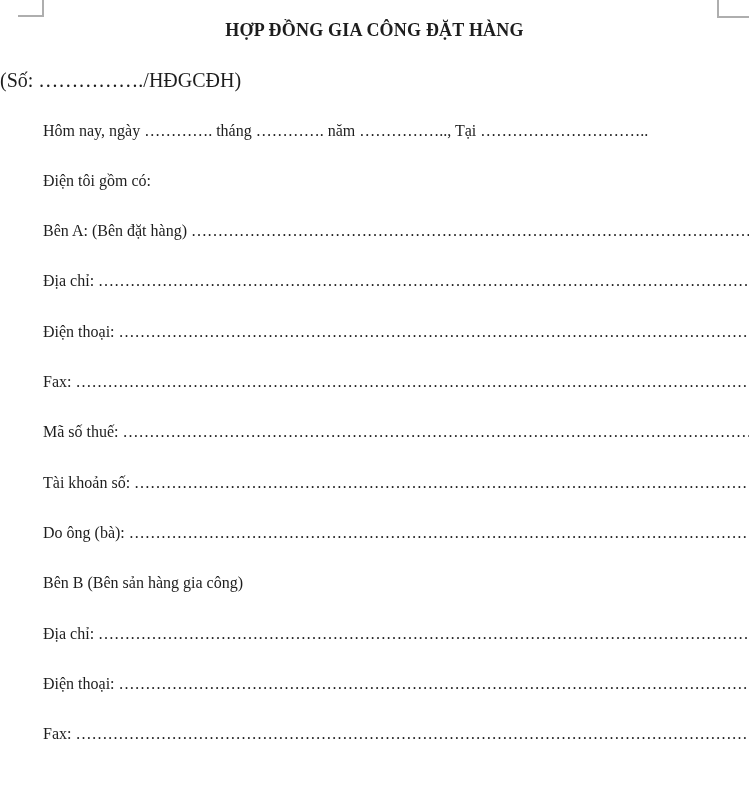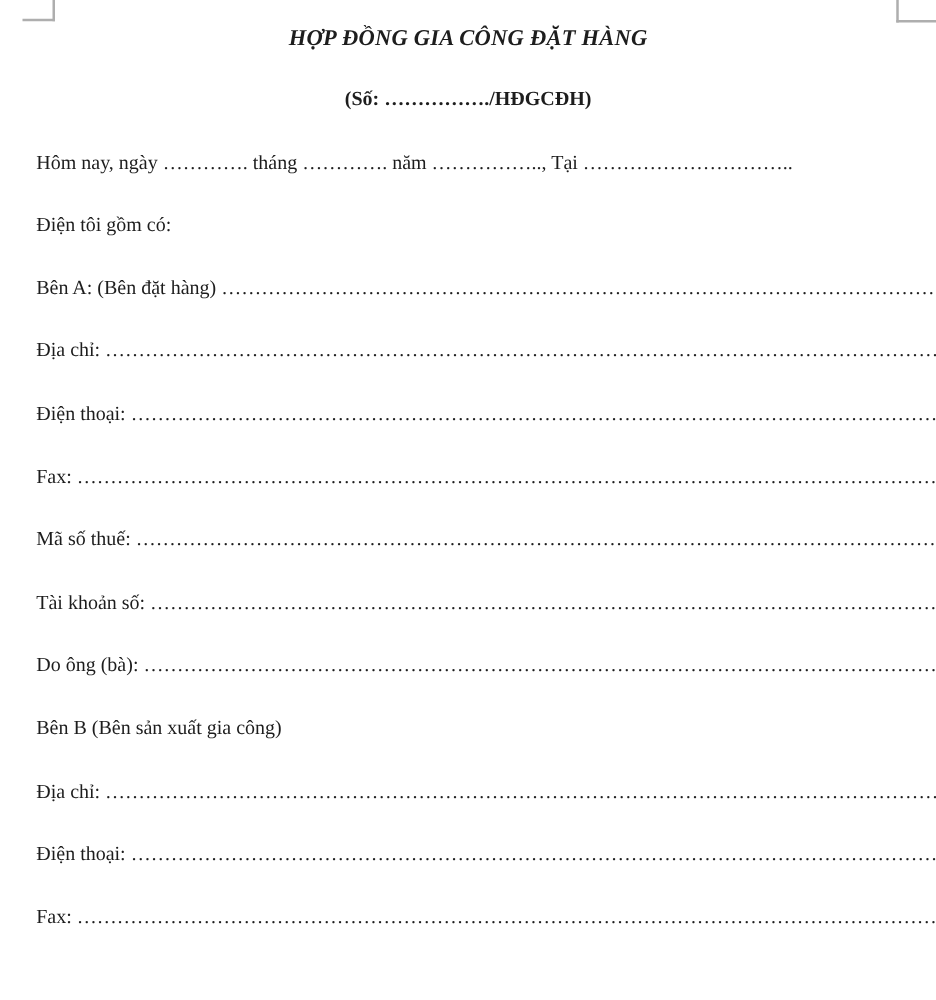--- a/index.html
+++ b/index.html
@@ -30,38 +30,36 @@
     width: 30px;
     height: 16px;
     border-left: 2px solid #aeaeae;
     border-bottom: 2px solid #aeaeae;
   }
   .content { padding-top: 5px; }
   .line {
     margin: 0;
     height: 50.3px;
     line-height: 50.3px;
-    padding: 0 29px;
+    padding: 0 43px;
     font-size: 16px;
     white-space: nowrap;
     overflow: hidden;
   }
   .title-line {
     padding: 0;
     text-align: center;
     font-weight: 700;
     font-size: 18px;
     letter-spacing: 0.2px;
-    font-style: italic;
   }
   .subtitle-line {
     padding: 0;
-    text-align: center;
-    font-weight: 700;
-    font-size: 16px;
+    font-weight: 400;
+    font-size: 20px;
   }
 </style>
 </head>
 <body>
 
 <div class="page">
 
   <div class="mark mark-tl"></div>
   <div class="mark mark-tr"></div>
 
@@ -71,19 +69,19 @@
 
     <p class="line">Hôm nay, ngày …………. tháng …………. năm …………….., Tại …………………………..</p>
     <p class="line">Điện tôi gồm có:</p>
     <p class="line">Bên A: (Bên đặt hàng) ……………………………………………………………………………………………………………………..</p>
     <p class="line">Địa chỉ: ………………………………………………………………………………………………………………………………………..</p>
     <p class="line">Điện thoại: …………………………………………………………………………………………………………………………………….</p>
     <p class="line">Fax: ……………………………………………………………………………………………………………………………………………....</p>
     <p class="line">Mã số thuế: ……………………………………………………………………………………………………………………………………..</p>
     <p class="line">Tài khoản số: ………………………………………………………………………………………………………………………………....</p>
     <p class="line">Do ông (bà): ……………………………………………………………………………………………………………………………………..</p>
-    <p class="line">Bên B (Bên sản xuất gia công)</p>
+    <p class="line">Bên B (Bên sản hàng gia công)</p>
     <p class="line">Địa chỉ: ………………………………………………………………………………………………………………………………………..</p>
     <p class="line">Điện thoại: …………………………………………………………………………………………………………………………………….</p>
     <p class="line">Fax: ……………………………………………………………………………………………………………………………………………....</p>
   </div>
 
 </div>
 
 </body></html>

